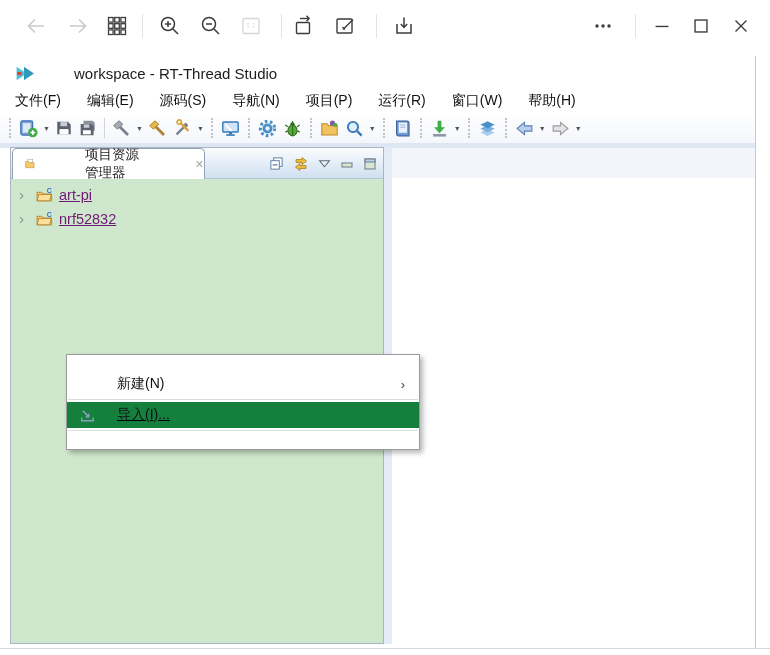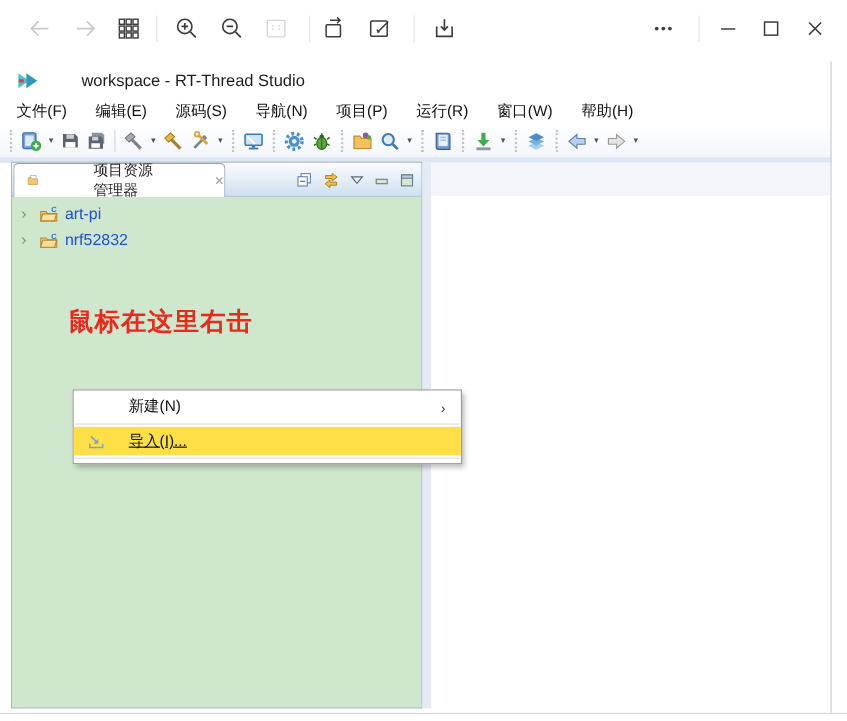--- a/index.html
+++ b/index.html
@@ -38,30 +38,30 @@
              border:1px solid #93a3b5; border-bottom:none; border-radius:5px 5px 0 0;
              display:flex; align-items:center; padding-left:12px;gap:44px; }
   .exp-tab .tlabel { font-size:13.5px; color:#222; margin:0 7px 0 6px; }
   .exp-tab .tclose { font-size:11px; color:#9fa9a2; font-weight:bold; cursor:pointer; }
   .exp-btns { position:absolute; right:6px; top:0; height:31px; display:flex; align-items:center; gap:9px; }
   .exp-btns .vbtn { border:none; background:none; padding:0; display:flex; align-items:center; cursor:pointer; }
   .exp-content { position:absolute; left:0; top:31px; width:372px; height:464px; background:#cfe7cd; }
   .tree-row { position:absolute; left:0; width:372px; height:24px; display:flex; align-items:center; cursor:pointer; }
   .tree-row .chev { width:14px; margin-left:8px; color:#8a8a8a; font-size:15px; line-height:14px; }
   .tree-row .tico { margin-left:3px; }
-  .tree-row .tlbl { font-size:14.5px; color:#1d4ed8; margin-left:6px; }
+  .tree-row .tlbl { font-size:14.5px; color:#701a75; margin-left:6px;text-decoration:underline; }
   .annotation { position:absolute; left:51px; font-weight:bold; color:#e8291c; font-size:23px; letter-spacing:1px; }
   
   .ctx { position:absolute; left:66px; top:354px; width:354px; background:#fff;
-         border:1px solid #9b9b9b; box-shadow:3px 3px 5px rgba(0,0,0,0.28); padding:2px 0; z-index:5; }
+         border:1px solid #9b9b9b; box-shadow:3px 3px 5px rgba(0,0,0,0.28); padding:16px 0; z-index:5; }
   .mi { display:flex; align-items:center; height:26px; cursor:pointer; }
   .mi .ic { width:50px; padding-left:12px; display:flex; align-items:center; }
   .mi .lb { font-size:14px; color:#111; }
   .mi .arrow { margin-left:auto; margin-right:14px; font-size:13px; color:#444; }
-  .mi.hl { background:#fde047;text-decoration:underline; }
+  .mi.hl { background:#15803d;text-decoration:underline; }
   .msep { border-top:1px solid #dcdcdc; margin:2px 1px; }
   
   .sash { position:absolute; left:384px; top:147px; width:8px; height:497px; background:#e4eaf6; cursor:col-resize; }
   .editor { position:absolute; left:392px; top:148px; width:363px; height:496px; background:#fff; }
   .editor .estrip { width:100%; height:30px; background:#f3f5fa; }
   .win-rborder { position:absolute; left:755px; top:56px; width:1px; height:592px; background:#c9c9c9; }
   .bottom-line { position:absolute; left:0; top:648px; width:770px; height:1px; background:#d8d8d8; }
 </style>
 </head>
 <body>
@@ -373,21 +373,20 @@
     </div>
     <div class="tree-row" style="top:28px">
       <span class="chev">›</span>
       <svg class="tico" width="17" height="17" viewBox="0 0 16 16">
         <path d="M1 5h4.5l1.2 1.6h8V13H1Z" fill="#f7cd6e" stroke="#b8862e" stroke-width=".9"></path>
         <path d="M2.6 7h11.9L12.8 13H1Z" fill="#fbe09a" stroke="#b8862e" stroke-width=".9"></path>
         <text x="10" y="5.6" font-size="6.5" font-weight="bold" fill="#2a6fd6">C</text>
       </svg>
       <span class="tlbl">nrf52832</span>
     </div>
-    <div class="annotation" style="top:98px">鼠标在这里右击</div>
   </div>
 </div>
 
 <div class="ctx">
   <div class="mi">
     <span class="ic"></span>
     <span class="lb">新建(N)</span>
     <span class="arrow">›</span>
   </div>
   <div class="msep"></div>

